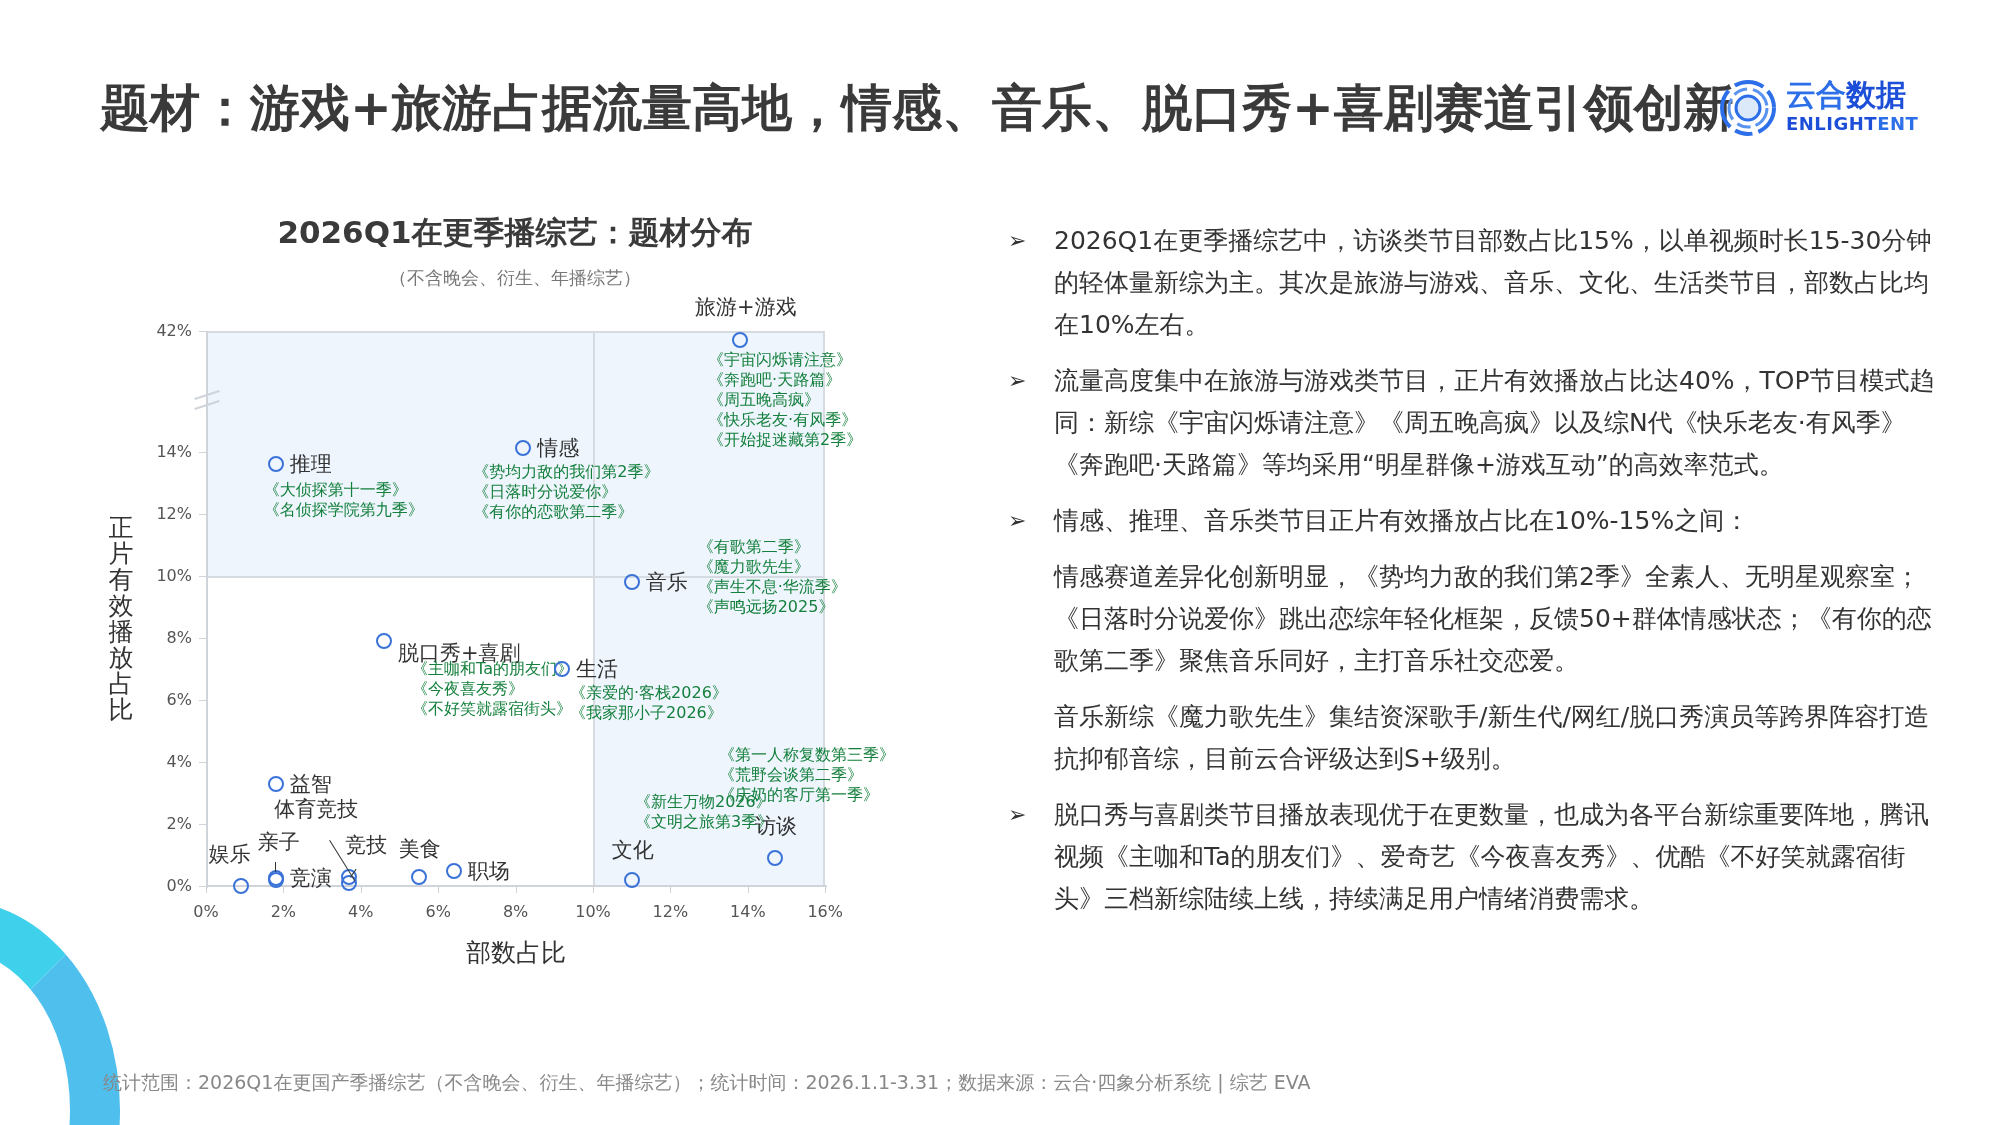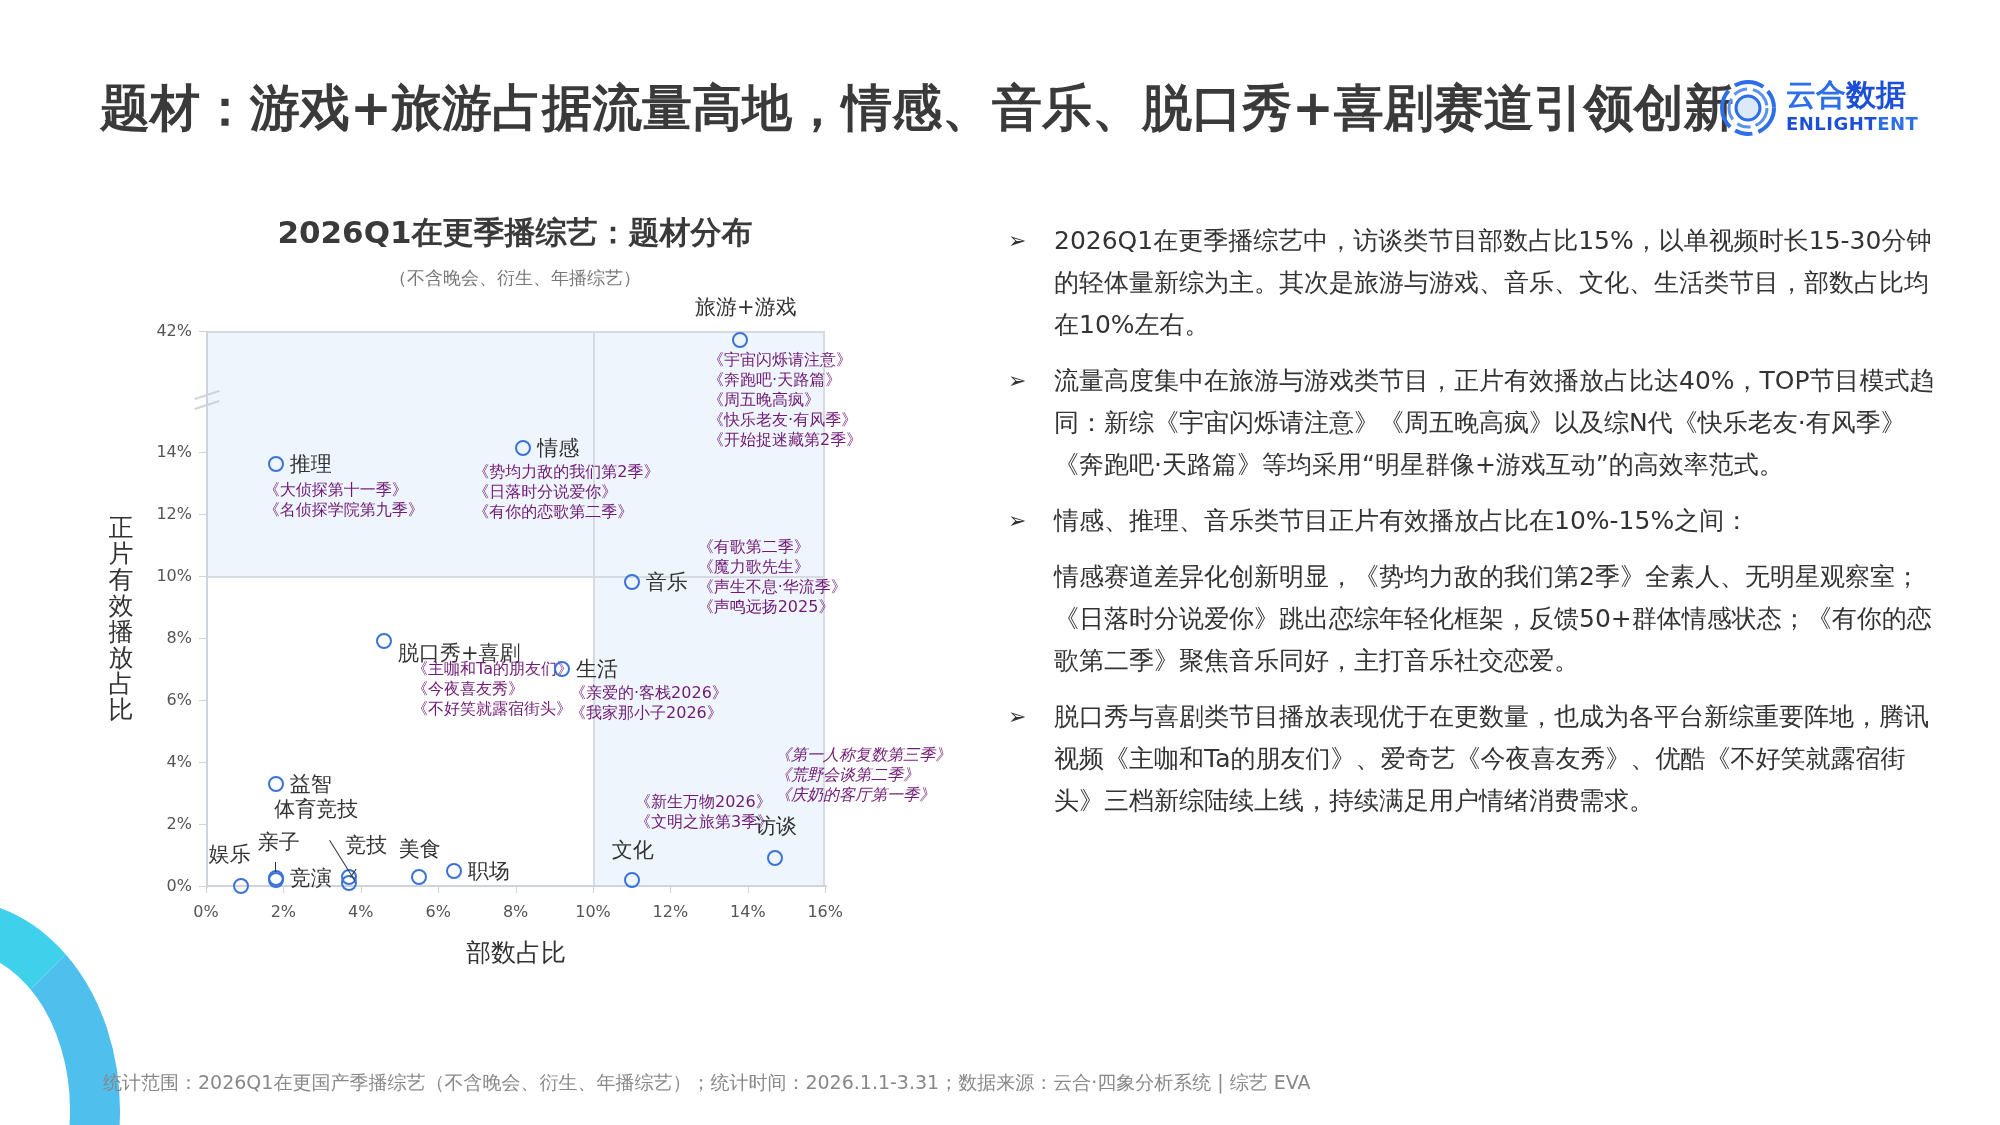--- a/index.html
+++ b/index.html
@@ -35,21 +35,21 @@
   .ytick-mark { position: absolute; left: 199px; width: 7px; height: 1px; background: #cfd4da; }
   .xtick { position: absolute; top: 903px; width: 60px; text-align: center; font-size: 16px; color: #555; line-height: 18px; }
   .xtick-mark { position: absolute; top: 887px; width: 1px; height: 6px; background: #cfd4da; }
 
   .ylabel { position: absolute; left: 106px; top: 515px; width: 30px; font-size: 25px; color: #333; line-height: 26px; text-align: center; }
   .ylabel span { display: block; }
   .xlabel { position: absolute; left: 466px; top: 938px; font-size: 25px; color: #333; line-height: 30px; white-space: nowrap; }
 
   .pt { position: absolute; width: 16px; height: 16px; border: 2px solid #3a72d8; border-radius: 50%; background: transparent; margin-left: -8px; margin-top: -8px; }
   .plabel { position: absolute; font-size: 21px; color: #333; line-height: 24px; white-space: nowrap; }
-  .shows { position: absolute; font-size: 16px; color: #701a75; line-height: 20px; white-space: nowrap; }
+  .shows { position: absolute; font-size: 16px; color: #15803d; line-height: 20px; white-space: nowrap; }
   .shows div { display: block; }
   .leader { position: absolute; height: 1px; background: #333; transform-origin: 0 0; }
 
   .bullets { position: absolute; left: 1008px; top: 220px; width: 930px; }
   .bullet { position: relative; padding-left: 46px; font-size: 25px; color: #333; line-height: 42px; margin-bottom: 14px; }
   .bullet .arrow { position: absolute; left: 0; top: 0; font-size: 22px; color: #333; }
   .sub { padding-left: 46px; font-size: 25px; color: #333; line-height: 42px; margin-bottom: 14px; }
 
   .footer { position: absolute; left: 103px; top: 1070px; font-size: 19px; color: #888; line-height: 24px; white-space: nowrap; }
 
@@ -182,21 +182,21 @@
     <div class="pt" style="left: 562.04px; top: 669px;"></div>
     <div class="plabel" style="left: 576.04px; top: 657px;">生活</div>
     <div class="shows" style="left: 570.04px; top: 683px;">
       <div>《亲爱的·客栈2026》</div>
       <div>《我家那小子2026》</div>
     </div>
     <div class="pt" style="left: 275.66px; top: 783.7px;"></div>
     <div class="plabel" style="left: 289.66px; top: 771.7px;">益智</div>
     <div class="pt" style="left: 774.89px; top: 858.1px;"></div>
     <div class="plabel" style="left: 754.89px; top: 814.1px;">访谈</div>
-    <div class="shows" style="left: 775px; top: 745.1px; font-style: italic;">
+    <div class="shows" style="left: 719px; top: 745.1px;">
       <div>《第一人称复数第三季》</div>
       <div>《荒野会谈第二季》</div>
       <div>《庆奶的客厅第一季》</div>
     </div>
     <div class="pt" style="left: 631.7px; top: 879.8px;"></div>
     <div class="plabel" style="left: 611.7px; top: 837.8px;">文化</div>
     <div class="shows" style="left: 635px; top: 791.8px;">
       <div>《新生万物2026》</div>
       <div>《文明之旅第3季》</div>
     </div>
@@ -218,16 +218,17 @@
 
 <div class="leader" style="left:330px;top:840px;width:48px;transform:rotate(58deg);"></div>
 <div class="leader" style="left:276px;top:862px;width:10px;transform:rotate(90deg);"></div>
 <div class="leader" style="left:350px;top:877px;width:10px;transform:rotate(-55deg);"></div>
 
 <div class="bullets" id="bullets">
     <div class="bullet"><span class="arrow">➢</span><span>2026Q1在更季播综艺中，访谈类节目部数占比15%，以单视频时长15-30分钟的轻体量新综为主。其次是旅游与游戏、音乐、文化、生活类节目，部数占比均在10%左右。</span></div>
     <div class="bullet"><span class="arrow">➢</span><span>流量高度集中在旅游与游戏类节目，正片有效播放占比达40%，TOP节目模式趋同：新综《宇宙闪烁请注意》《周五晚高疯》以及综N代《快乐老友·有风季》《奔跑吧·天路篇》等均采用“明星群像+游戏互动”的高效率范式。</span></div>
     <div class="bullet"><span class="arrow">➢</span><span>情感、推理、音乐类节目正片有效播放占比在10%-15%之间：</span></div>
     <div class="sub">情感赛道差异化创新明显，《势均力敌的我们第2季》全素人、无明星观察室；《日落时分说爱你》跳出恋综年轻化框架，反馈50+群体情感状态；《有你的恋歌第二季》聚焦音乐同好，主打音乐社交恋爱。</div>
+    <div class="sub">音乐新综《魔力歌先生》集结资深歌手/新生代/网红/脱口秀演员等跨界阵容打造抗抑郁音综，目前云合评级达到S+级别。</div>
     <div class="bullet"><span class="arrow">➢</span><span>脱口秀与喜剧类节目播放表现优于在更数量，也成为各平台新综重要阵地，腾讯视频《主咖和Ta的朋友们》、爱奇艺《今夜喜友秀》、优酷《不好笑就露宿街头》三档新综陆续上线，持续满足用户情绪消费需求。</span></div>
   </div>
 
 <div class="footer">统计范围：2026Q1在更国产季播综艺（不含晚会、衍生、年播综艺）；统计时间：2026.1.1-3.31；数据来源：云合·四象分析系统 | 综艺 EVA</div>
 
 </body></html>

